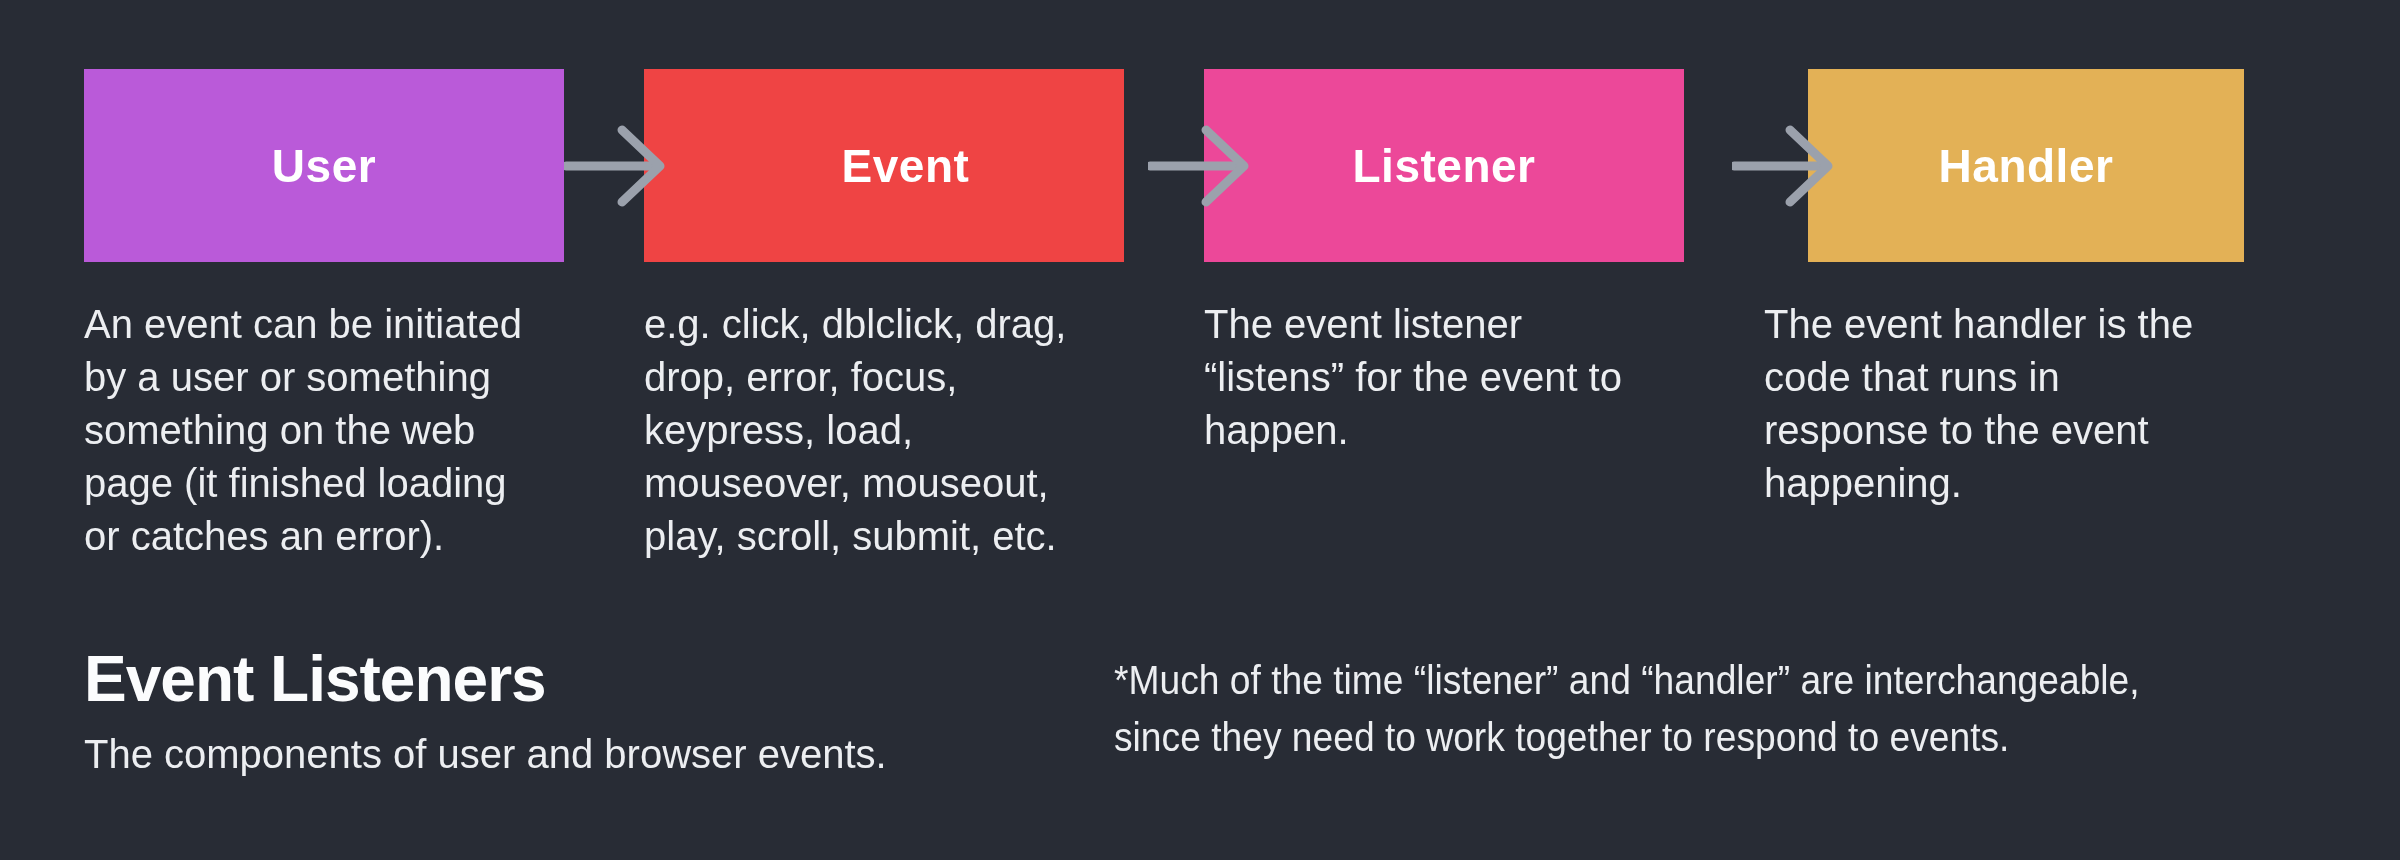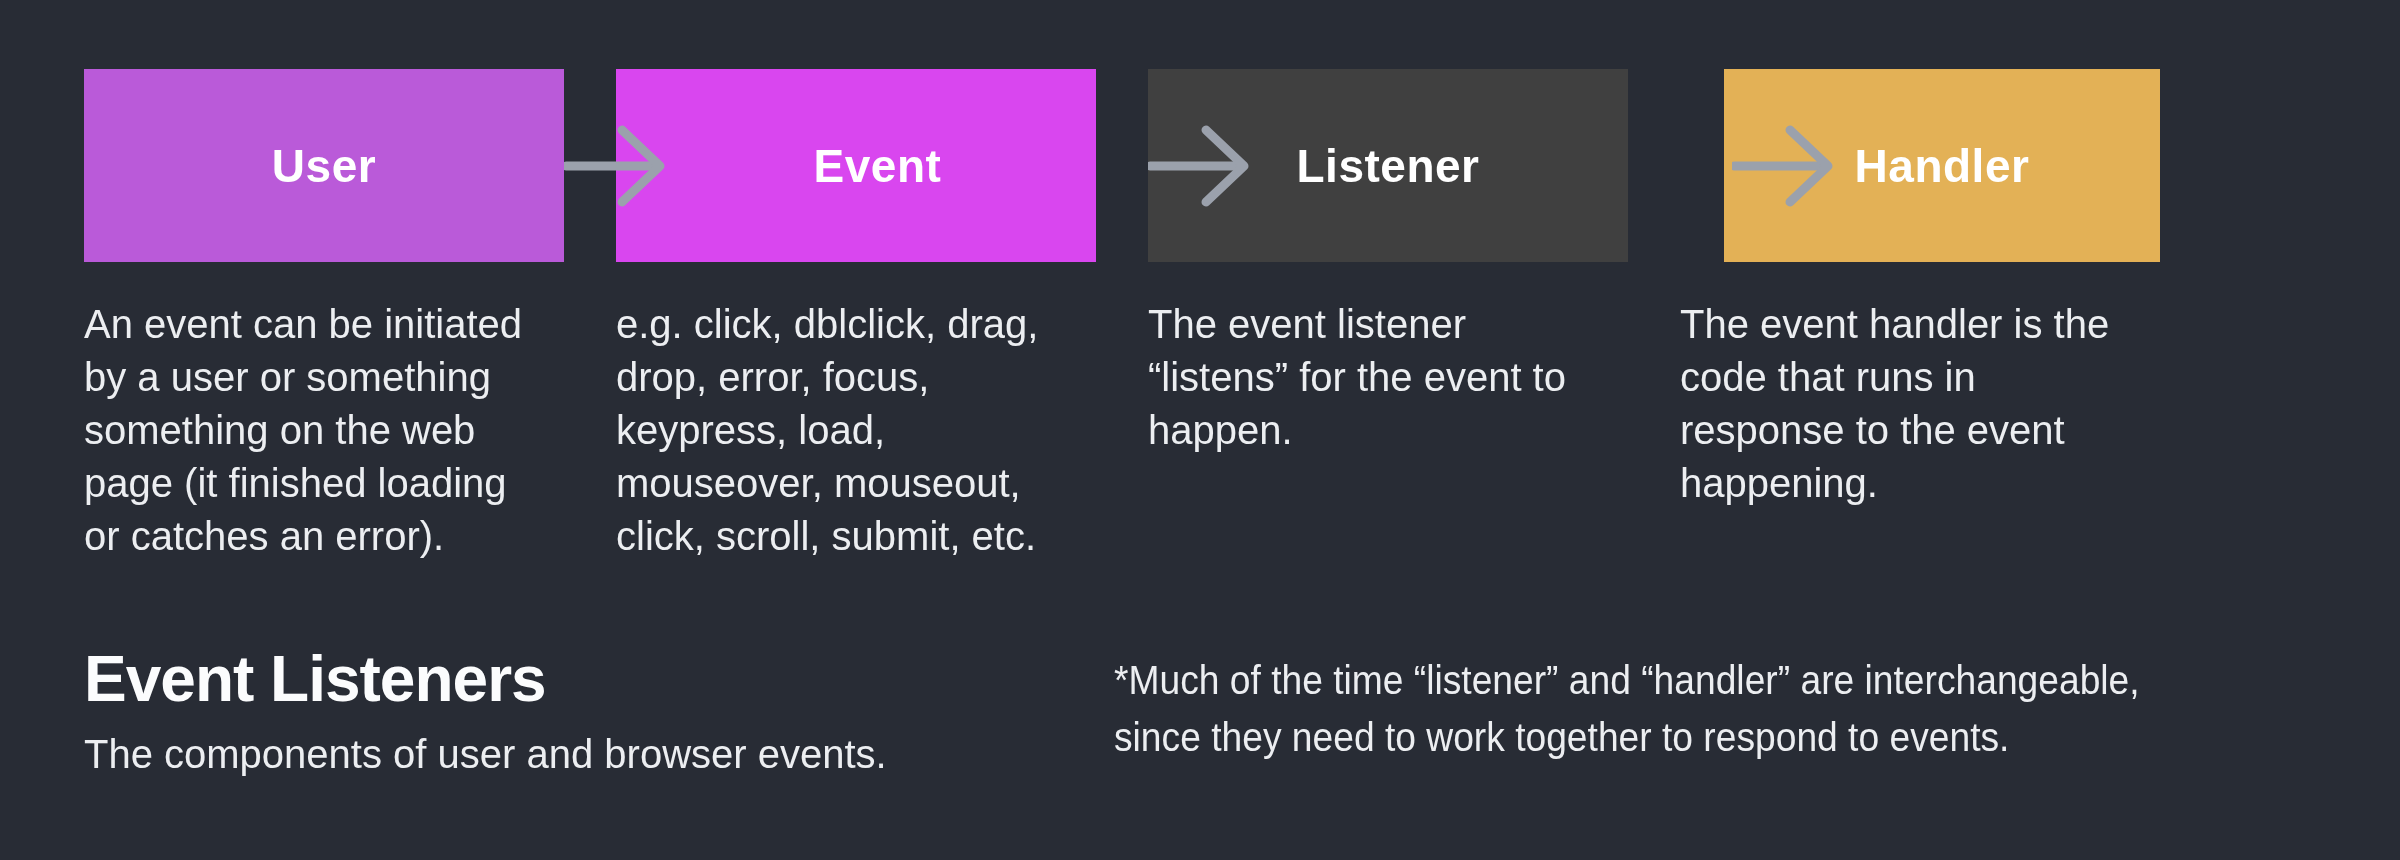--- a/index.html
+++ b/index.html
@@ -15,21 +15,21 @@
     overflow: hidden;
     font-family: "Liberation Sans", sans-serif;
   }
   .flow {
     position: absolute;
     left: 84px;
     top: 69px;
     width: 2232px;
     display: grid;
     grid-template-columns: repeat(4, 480px);
-    column-gap: 52px;
+    column-gap: 80px;
   }
   .box {
     height: 193px;
     display: flex;
     align-items: center;
     justify-content: center;
   }
   .box-label {
     font-size: 46px;
     font-weight: 700;
@@ -99,34 +99,34 @@
       <div class="desc">
           <div>An event can be initiated</div>
           <div>by a user or something</div>
           <div>something on the web</div>
           <div>page (it finished loading</div>
           <div>or catches an error).</div>
         </div>
     </div>
 
     <div class="col">
-      <div class="box" style="background-color: #d946ef; padding-left: 43px;">
+      <div class="box" style="background-color: #ef4444; padding-left: 43px;">
         <span class="box-label">Event</span>
       </div>
       <div class="desc">
           <div>e.g. click, dblclick, drag,</div>
           <div>drop, error, focus,</div>
           <div>keypress, load,</div>
           <div>mouseover, mouseout,</div>
-          <div>click, scroll, submit, etc.</div>
+          <div>play, scroll, submit, etc.</div>
         </div>
     </div>
 
     <div class="col">
-      <div class="box" style="background-color: #404040;">
+      <div class="box" style="background-color: #ec4899;">
         <span class="box-label">Listener</span>
       </div>
       <div class="desc">
           <div>The event listener</div>
           <div>“listens” for the event to</div>
           <div>happen.</div>
         </div>
     </div>
 
     <div class="col">

